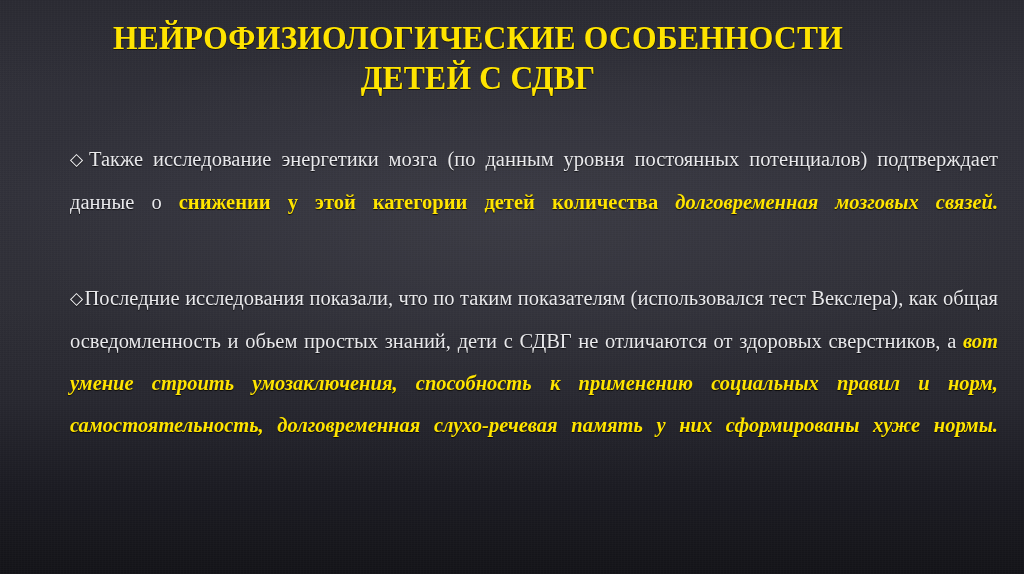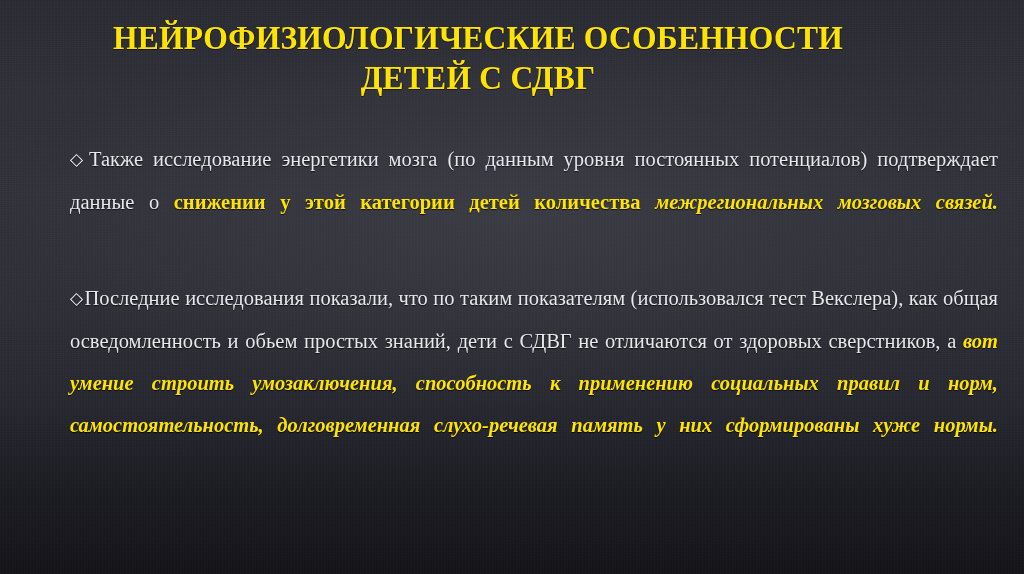--- a/index.html
+++ b/index.html
@@ -124,21 +124,21 @@
 <div id="slide">
 
   <div class="title-block">
     <span class="title-line">НЕЙРОФИЗИОЛОГИЧЕСКИЕ ОСОБЕННОСТИ</span>
     <span class="title-line">ДЕТЕЙ С СДВГ</span>
   </div>
 
   <div class="body-block">
 
     <p class="para">
-      <span class="bullet">◇</span><span>Также исследование энергетики мозга (по данным уровня постоянных потенциалов) подтверждает данные о </span><span class="hl">снижении у этой категории детей количества </span><span class="hl-i">межрегиональных мозговых связей.</span>
+      <span class="bullet">◇</span><span>Также исследование энергетики мозга (по данным уровня постоянных потенциалов) подтверждает данные о </span><span class="hl">снижении у этой категории детей количества </span><span class="hl-i">долговременная мозговых связей.</span>
     </p>
 
     <p class="para nojust">
       <span class="p2-tail"><span class="bullet">◇</span><span>Последние исследования показали, что по таким показателям (использовался тест Векслера), как общая осведомленность и обьем простых знаний, дети с СДВГ не отличаются от здоровых сверстников, а </span><span class="hl-i">вот умение строить умозаключения, способность к применению социальных правил и норм, самостоятельность, долговременная слухо-речевая память у них сформированы хуже нормы.</span></span>
     </p>
 
   </div>
 </div>
 
 </body></html>

